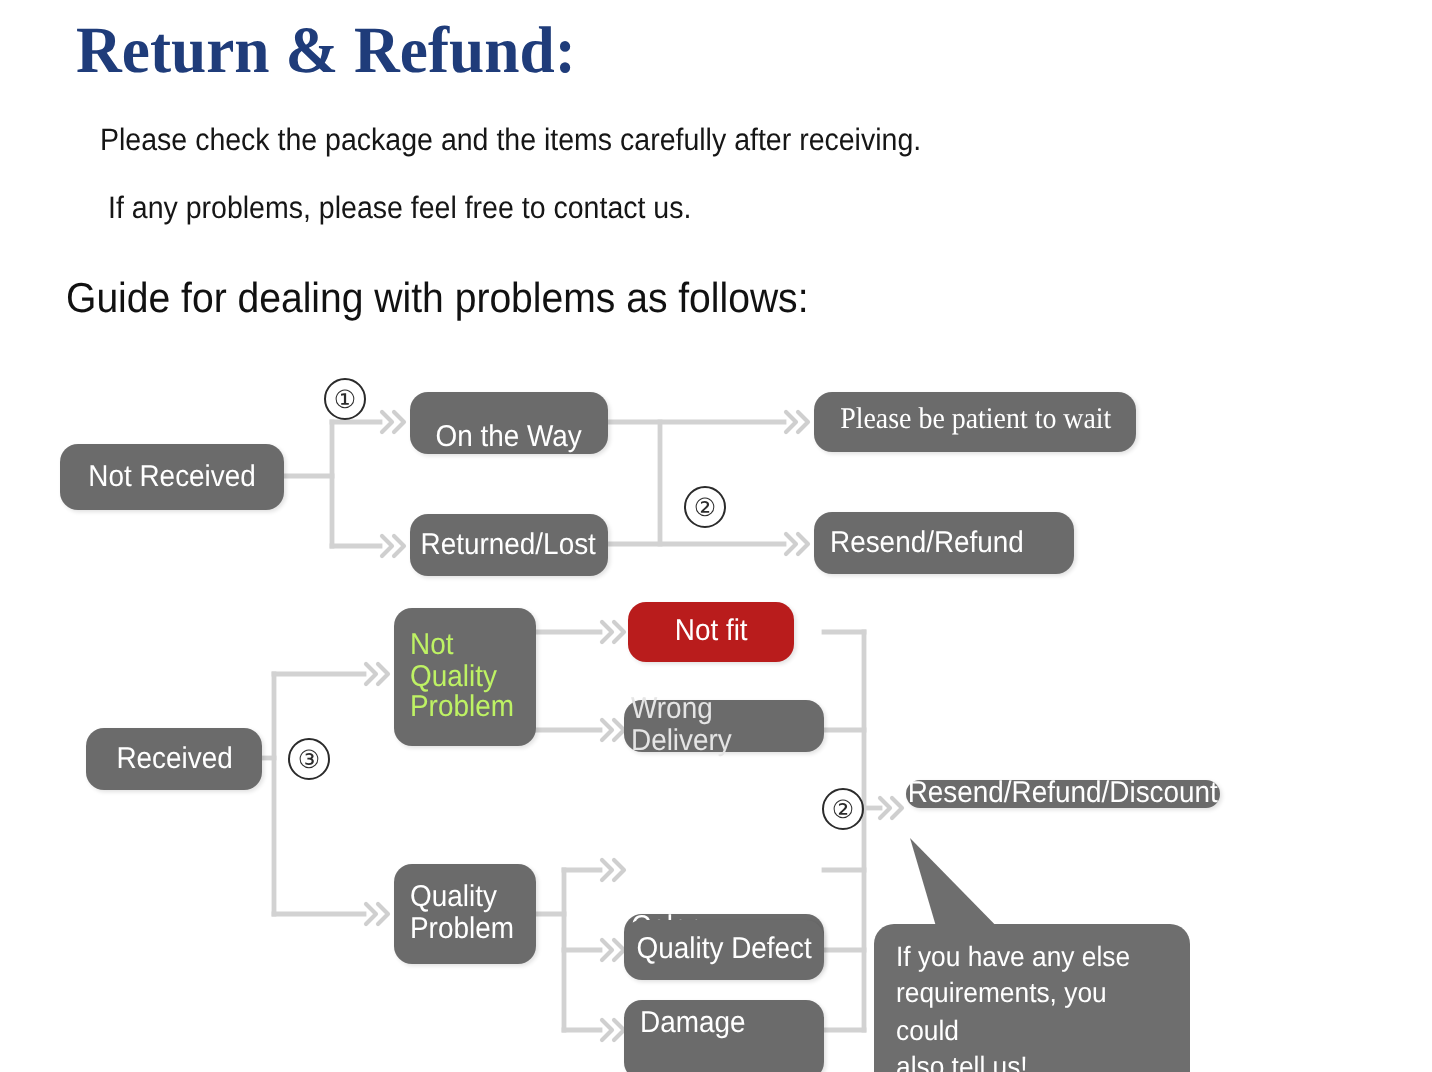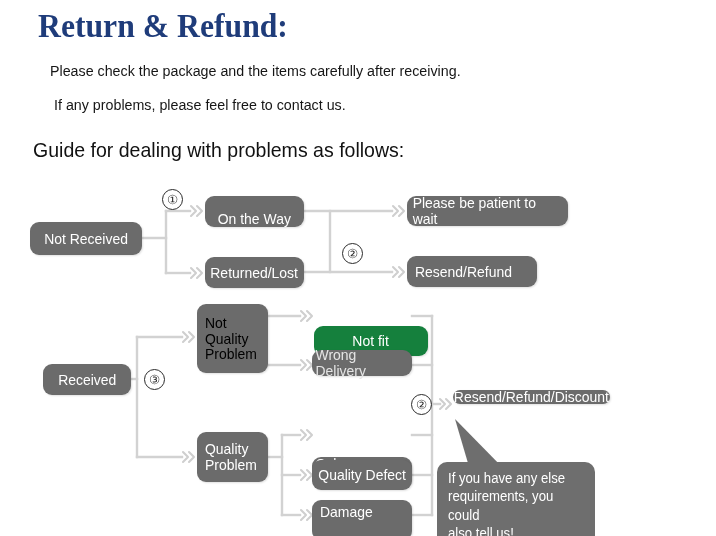--- a/index.html
+++ b/index.html
@@ -157,29 +157,29 @@
       <use href="#chev" x="440" y="404"></use>
     </g>
 
     <path d="M455,419 L505,470 L470,470 Z" fill="#6e6e6e"></path>
   </svg>
 
   <div id="nodes">
       <div class="node center" style="left: 30px; top: 222px; width: 112px; height: 33px; background: rgb(107, 107, 107); color: rgb(255, 255, 255);"><span>Not Received</span></div>
       <div class="node center" style="left: 205px; top: 196px; width: 99px; height: 31px; background: rgb(107, 107, 107); color: rgb(255, 255, 255); align-items: flex-end;"><span>On the Way</span></div>
       <div class="node center" style="left: 205px; top: 257px; width: 99px; height: 31px; background: rgb(107, 107, 107); color: rgb(255, 255, 255);"><span>Returned/Lost</span></div>
-      <div class="node center" style="left: 407px; top: 196px; width: 161px; height: 30px; background: rgb(107, 107, 107); color: rgb(255, 255, 255);"><span>Please be patient to wait</span></div>
+      <div class="node center" style="left: 407px; top: 196px; width: 161px; height: 30px; background: rgb(107, 107, 107); color: rgb(255, 255, 255); font-family: Liberation Serif, serif;"><span>Please be patient to wait</span></div>
       <div class="node" style="left: 407px; top: 256px; width: 130px; height: 31px; background: rgb(107, 107, 107); color: rgb(255, 255, 255); padding: 0px 0px 0px 8px;"><span>Resend/Refund</span></div>
       <div class="node center" style="left: 43px; top: 364px; width: 88px; height: 31px; background: rgb(107, 107, 107); color: rgb(255, 255, 255);"><span>Received</span></div>
-      <div class="node" style="left: 197px; top: 304px; width: 71px; height: 69px; background: rgb(107, 107, 107); color: #000000; padding: 0px 12px 0px 8px;"><span>Not
+      <div class="node" style="left: 197px; top: 304px; width: 71px; height: 69px; background: rgb(107, 107, 107); color: #bef264; padding: 0px 12px 0px 8px;"><span>Not
 Quality
 Problem</span></div>
       <div class="node" style="left: 197px; top: 432px; width: 71px; height: 50px; background: rgb(107, 107, 107); color: rgb(255, 255, 255); padding: 0px 0px 0px 8px;"><span>Quality
 Problem</span></div>
-      <div class="node center" style="left: 314px; top: 301px; width: 114px; height: 30px; background: #15803d; color: rgb(255, 255, 255); margin-top: 25px;"><span>Not fit</span></div>
+      <div class="node center" style="left: 314px; top: 301px; width: 83px; height: 30px; background: #b91c1c; color: rgb(255, 255, 255);"><span>Not fit</span></div>
       <div class="node center" style="left: 312px; top: 350px; width: 100px; height: 26px; background: rgb(107, 107, 107); color: #e5e5e5;"><span>Wrong Delivery</span></div>
       <div class="node center" style="left: 312px; top: 420px; width: 100px; height: 30px; background: rgb(107, 107, 107); color: rgb(255, 255, 255); margin-top: 37px;"><span>Color Difference</span></div>
       <div class="node center" style="left: 312px; top: 460px; width: 100px; height: 30px; background: rgb(107, 107, 107); color: rgb(255, 255, 255);"><span>Quality Defect</span></div>
       <div class="node" style="left: 312px; top: 500px; width: 100px; height: 40px; background: rgb(107, 107, 107); color: rgb(255, 255, 255); padding: 0px 0px 16px 8px;"><span>Damage</span></div>
       <div class="node center" style="left: 453px; top: 390px; width: 157px; height: 14px; background: rgb(107, 107, 107); color: rgb(255, 255, 255);"><span>Resend/Refund/Discount</span></div>
     </div>
   <div id="markers">
       <div class="circnum" style="left: 162px; top: 189px;">①</div>
       <div class="circnum" style="left: 342px; top: 243px;">②</div>
       <div class="circnum" style="left: 144px; top: 369px;">③</div>

